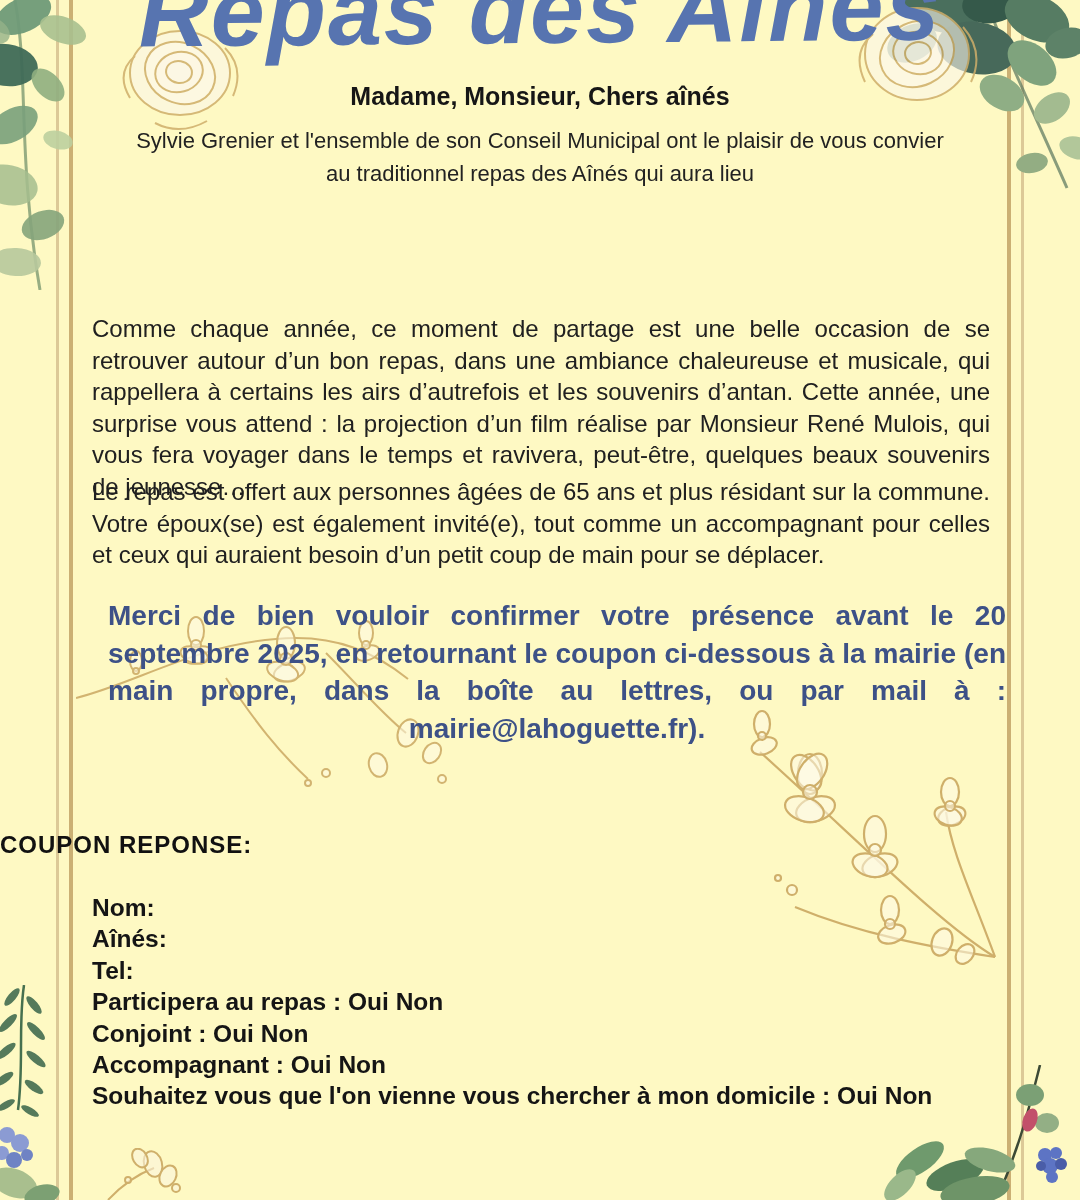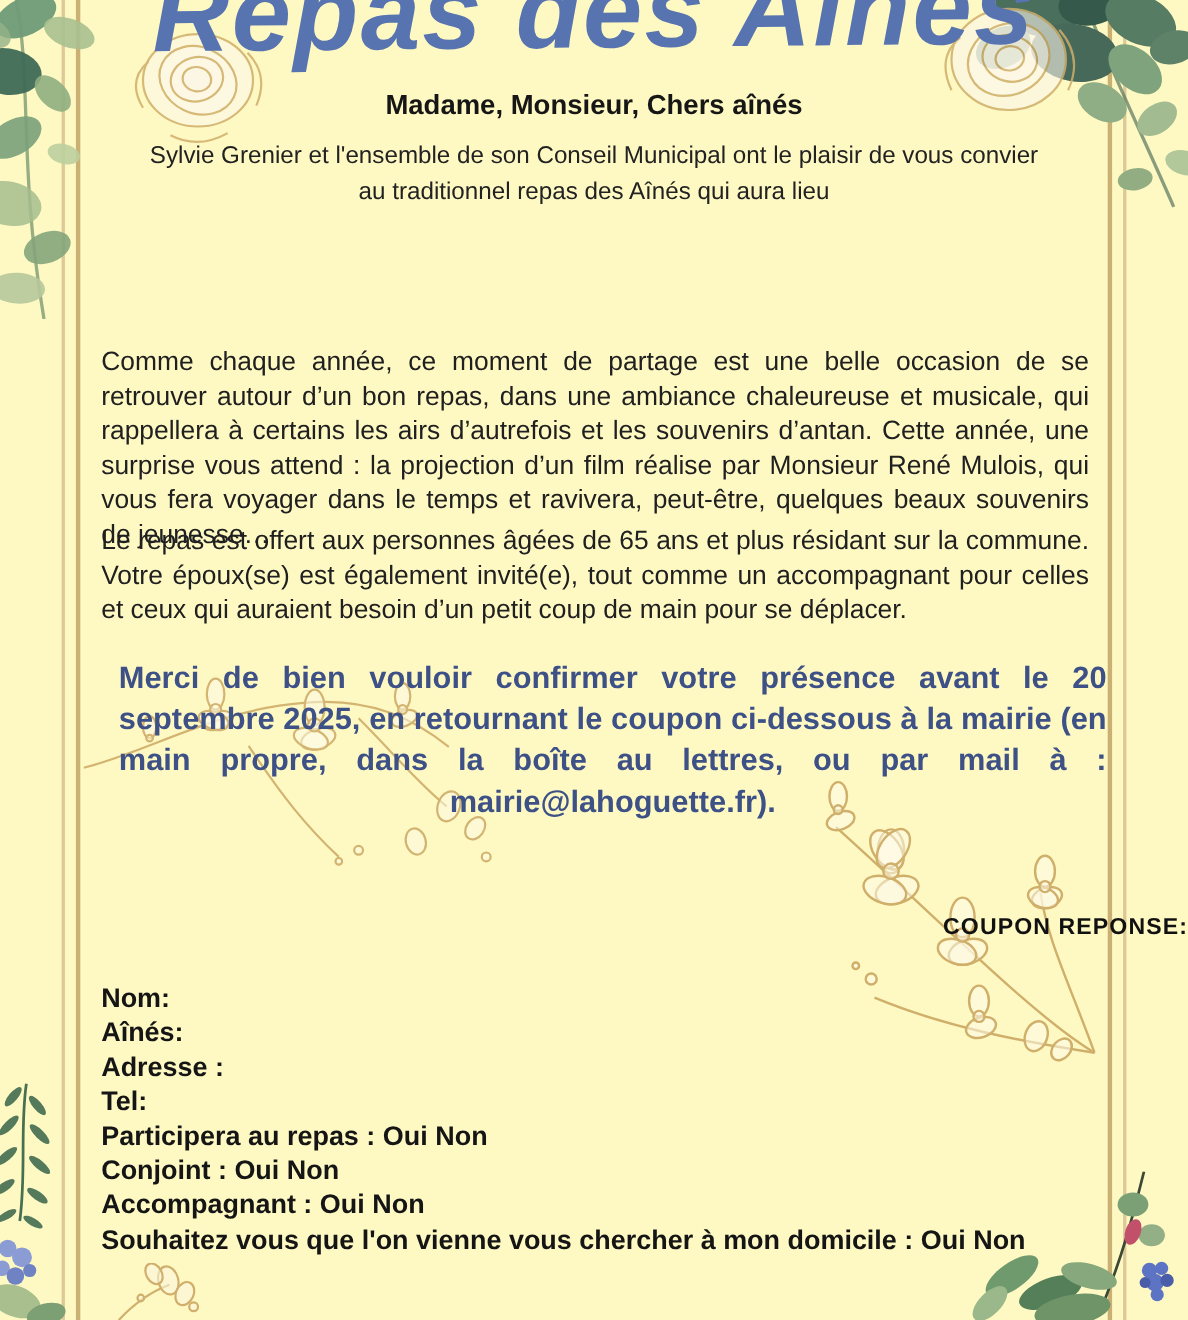--- a/index.html
+++ b/index.html
@@ -31,21 +31,21 @@
   .intro{left:60px;right:60px;top:124px;text-align:center;font-size:22px;line-height:33px;color:#222;}
   .event{left:0;right:0;top:206px;text-align:center;font-weight:bold;font-size:29px;line-height:38px;color:#3d5187;}
   .para{left:92px;width:898px;text-align:justify;font-size:24px;line-height:31.5px;color:#202020;}
   .para1{top:313px;}
   .para2{top:476px;}
   .confirmation{
     left:88px;width:898px;top:597px;
     font-weight:bold;font-size:28px;line-height:37.5px;color:#3d5187;
     text-align:justify;text-align-last:center;margin-left:20px;
   }
-  .coupon-title{left:0;right:0;top:831px;text-align:right;font-weight:bold;font-size:21px;letter-spacing:1px;color:#111;}
+  .coupon-title{left:0;right:0;top:831px;text-align:left;font-weight:bold;font-size:24px;letter-spacing:1px;color:#111;}
   .coupon-fields{left:92px;width:898px;top:892px;}
   .coupon-line{font-weight:bold;font-size:24.5px;line-height:31.4px;color:#151515;white-space:nowrap;}
 </style>
 </head>
 <body>
 
 <div class="page">
 
   <div class="gold-line gl-left-outer"></div>
   <div class="gold-line gl-left-inner"></div>
@@ -237,21 +237,20 @@
 
   <div class="txt para para2">Le repas est offert aux personnes âgées de 65 ans et plus résidant sur la commune. Votre époux(se) est également invité(e), tout comme un accompagnant pour celles et ceux qui auraient besoin d’un petit coup de main pour se déplacer.</div>
 
   <div class="txt confirmation">Merci de bien vouloir confirmer votre présence avant le 20 septembre 2025, en retournant le coupon ci-dessous à la mairie (en main propre, dans la boîte au lettres, ou par mail à : mairie@lahoguette.fr).</div>
 
   <div class="txt coupon-title">COUPON REPONSE:</div>
 
   <div class="txt coupon-fields">
       <div class="coupon-line">Nom:</div>
       <div class="coupon-line">Aînés:</div>
-      <div class="coupon-line">Adresse :</div>
       <div class="coupon-line">Tel:</div>
       <div class="coupon-line">Participera au repas : Oui Non</div>
       <div class="coupon-line">Conjoint : Oui Non</div>
       <div class="coupon-line">Accompagnant : Oui Non</div>
       <div class="coupon-line">Souhaitez vous que l'on vienne vous chercher à mon domicile : Oui Non</div>
     </div>
 
 </div>
 
 </body></html>

